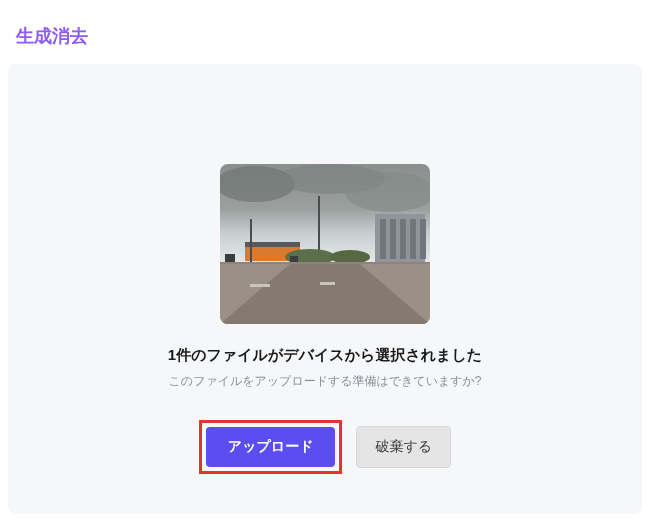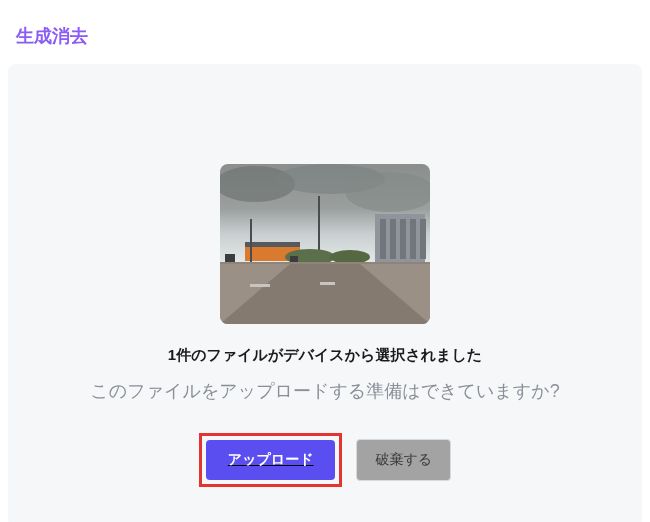--- a/index.html
+++ b/index.html
@@ -38,52 +38,51 @@
     }
     .preview-image svg {
       width: 100%;
       height: 100%;
       display: block;
     }
     .file-status {
       font-size: 15px;
       font-weight: 700;
       color: #1a1a1a;
-      margin-bottom: 14px;
+      margin-bottom: 8px;
       text-align: center;
     }
     .file-prompt {
-      font-size: 18px;
+      font-size: 12px;
       color: #8a8f98;
       text-align: center;
       margin-bottom: 30px;
     }
     .button-row {
       display: flex;
       gap: 14px;
       align-items: center;
     }
     .upload-wrapper {
       border: 3px solid #e3342f;
       padding: 4px;
       display: inline-flex;
-      text-decoration: underline;
     }
     .btn-upload {
       background: #5b4ef0;
       color: #ffffff;
       border: none;
       padding: 11px 22px;
       font-size: 14px;
       font-weight: 700;
       border-radius: 4px;
       cursor: pointer;
     }
     .btn-discard {
-      background: #a3a3a3;
+      background: #e5e5e5;
       color: #3a3a3a;
       border: 1px solid #d7d9dd;
       padding: 11px 18px;
       font-size: 14px;
       font-weight: 500;
       border-radius: 4px;
       cursor: pointer;
     }
   </style>
 </head>

